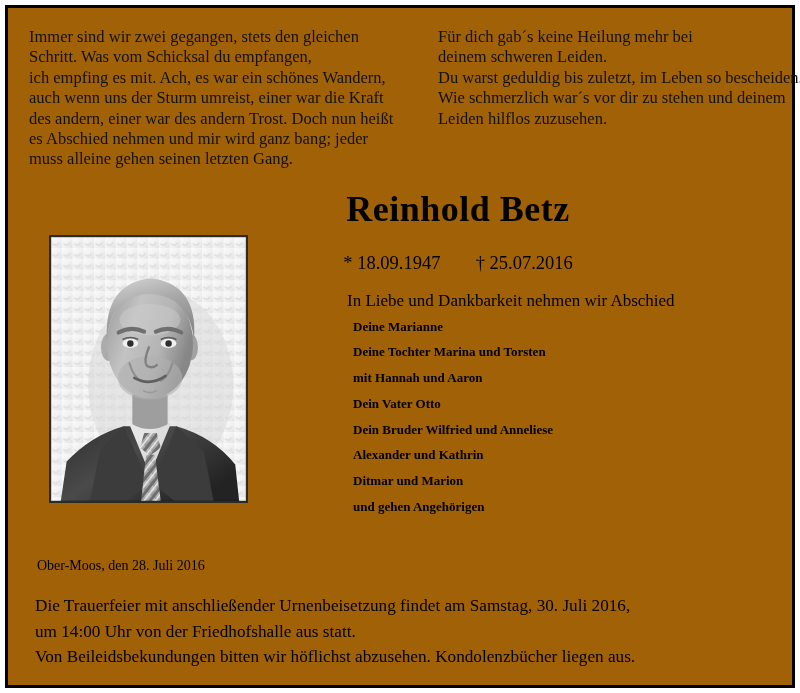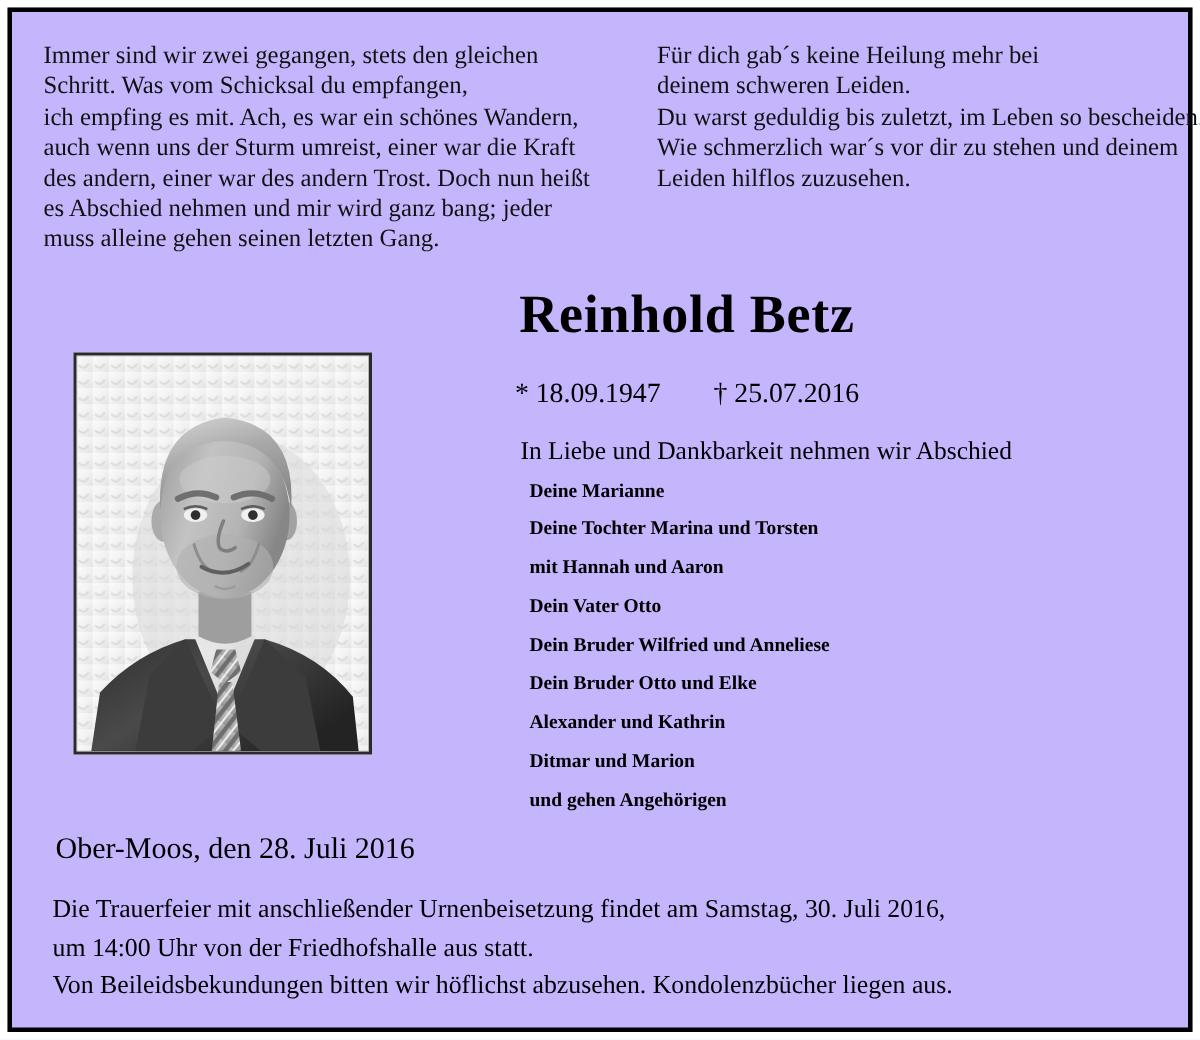--- a/index.html
+++ b/index.html
@@ -23,21 +23,21 @@
     height: 693px;
     background: #ffffff;
     box-sizing: border-box;
     padding: 5px;             
   }
   #frame {
     width: 100%;
     height: 100%;
     box-sizing: border-box;
     border: 3px solid #000000;
-    background: #c4b5fd;
+    background: #a16207;
     position: relative;
   }
 
   
   .poem {
     position: absolute;
     font-size: 16.5px;
     line-height: 20.4px;
     white-space: pre-line;
     color: #111111;
@@ -114,21 +114,21 @@
     font-weight: bold;
     line-height: 25.8px;
     white-space: nowrap;
   }
 
   
   #place-date {
     position: absolute;
     left: 29px;
     top: 547px;
-    font-size: 20px;
+    font-size: 14px;
     line-height: 22px;
     white-space: nowrap;
   }
 
   
   #service-details {
     position: absolute;
     left: 27px;
     top: 585px;
     width: 745px;
@@ -271,21 +271,20 @@
     </div>
 
     <div id="mourners">
       <div id="mourners-intro">In Liebe und Dankbarkeit nehmen wir Abschied</div>
       <ul id="mourners-list">
         <li>Deine Marianne</li>
         <li>Deine Tochter Marina und Torsten</li>
         <li>mit Hannah und Aaron</li>
         <li>Dein Vater Otto</li>
         <li>Dein Bruder Wilfried und Anneliese</li>
-        <li>Dein Bruder Otto und Elke</li>
         <li>Alexander und Kathrin</li>
         <li>Ditmar und Marion</li>
         <li>und gehen Angehörigen</li>
       </ul>
     </div>
 
     <div id="place-date">Ober-Moos, den 28. Juli 2016</div>
 
     <div id="service-details">Die Trauerfeier mit anschließender Urnenbeisetzung findet am Samstag, 30. Juli 2016,
 um 14:00 Uhr von der Friedhofshalle aus statt.

